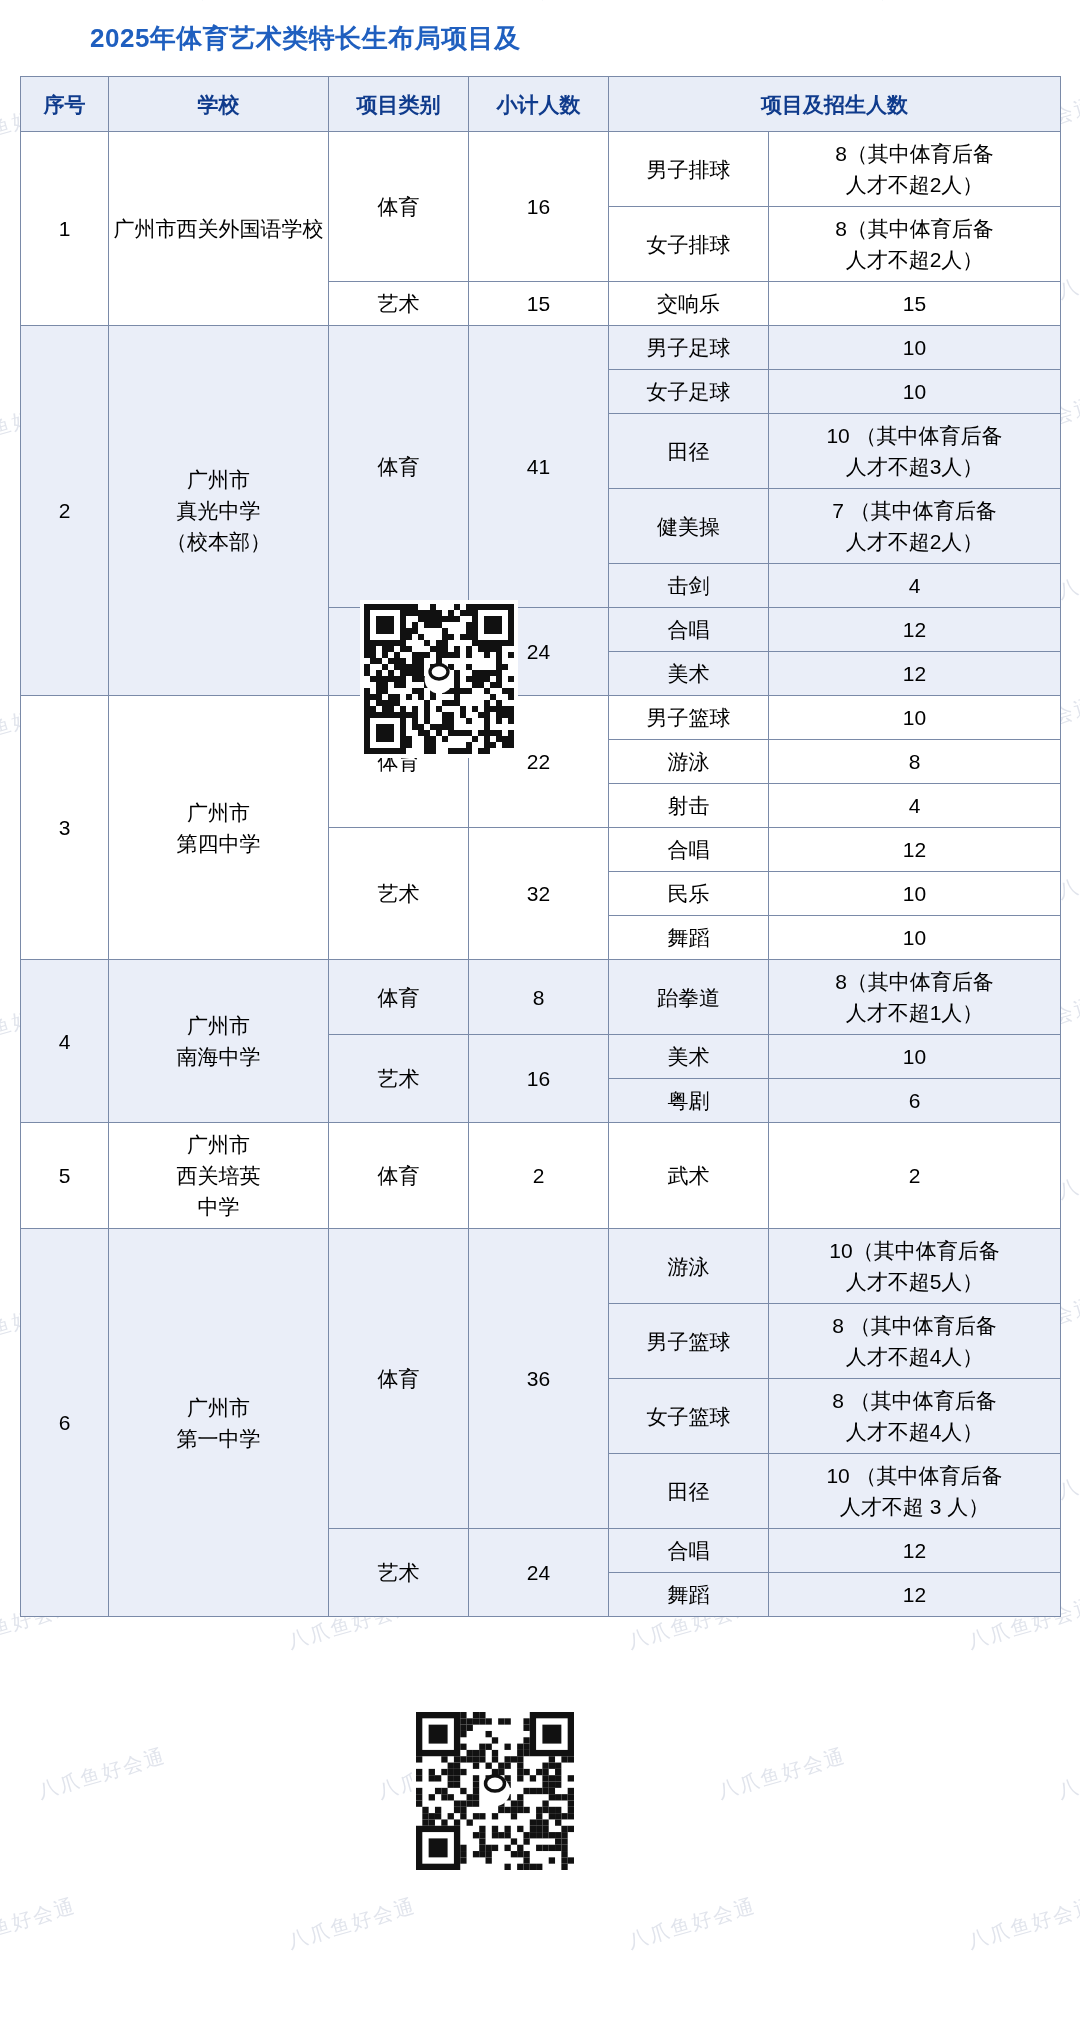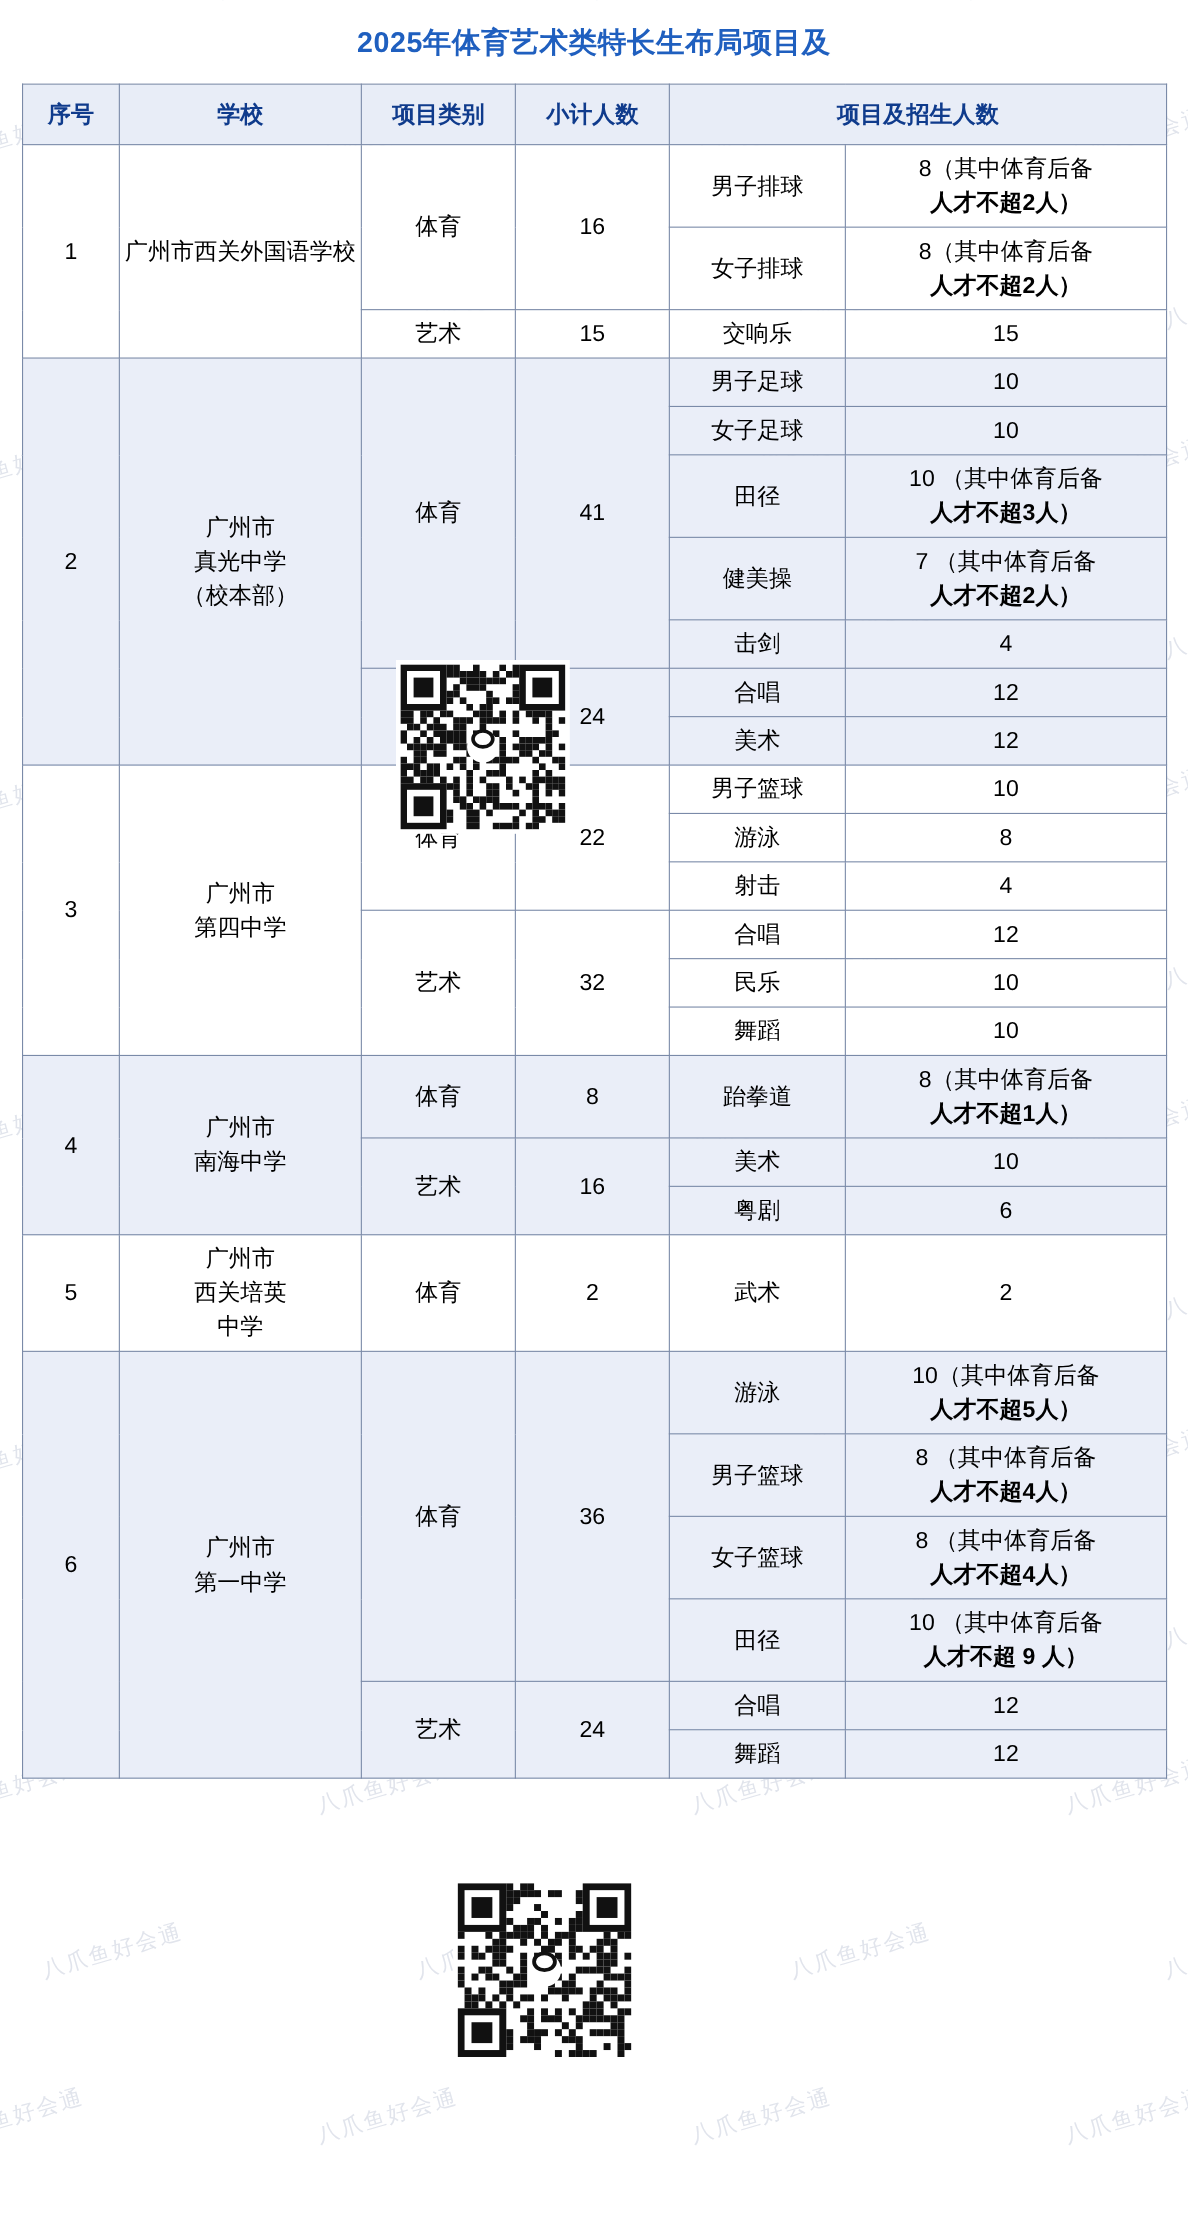--- a/index.html
+++ b/index.html
@@ -38,21 +38,21 @@
     white-space: nowrap;
     transform: rotate(-16deg);
     font-family: "Liberation Sans", sans-serif;
   }
 
   
   .title-wrap {
     position: relative;
     z-index: 6;
     padding: 18px 90px 14px 90px;
-    text-align: center;
+    text-align: left;
   }
   .title-line {
     color: #1f5fbf;
     font-size: 26px;
     font-weight: bold;
     line-height: 40px;
     letter-spacing: .5px;
   }
 
   
@@ -102,21 +102,20 @@
   }
   td.school {
     line-height: 34px;
   }
   td.num {
     font-size: 21px;
     line-height: 32px;
   }
   td.num .note {
     display: block;
-    font-weight: bold;
   }
 
   
   .qr {
     position: absolute;
     z-index: 7;
     background: #ffffff;
     padding: 4px;
   }
   .qr svg { display: block; }
@@ -326,21 +325,21 @@
         <tr class="shaded">
           <td>男子篮球</td>
           <td class="num">8 （其中体育后备<span class="note">人才不超4人）</span></td>
         </tr>
         <tr class="shaded">
           <td>女子篮球</td>
           <td class="num">8 （其中体育后备<span class="note">人才不超4人）</span></td>
         </tr>
         <tr class="shaded">
           <td>田径</td>
-          <td class="num">10 （其中体育后备<span class="note">人才不超 9 人）</span></td>
+          <td class="num">10 （其中体育后备<span class="note">人才不超 3 人）</span></td>
         </tr>
         <tr class="shaded">
           <td rowspan="2">艺术</td>
           <td rowspan="2">24</td>
           <td>合唱</td>
           <td class="num">12</td>
         </tr>
         <tr class="shaded">
           <td>舞蹈</td>
           <td class="num">12</td>

